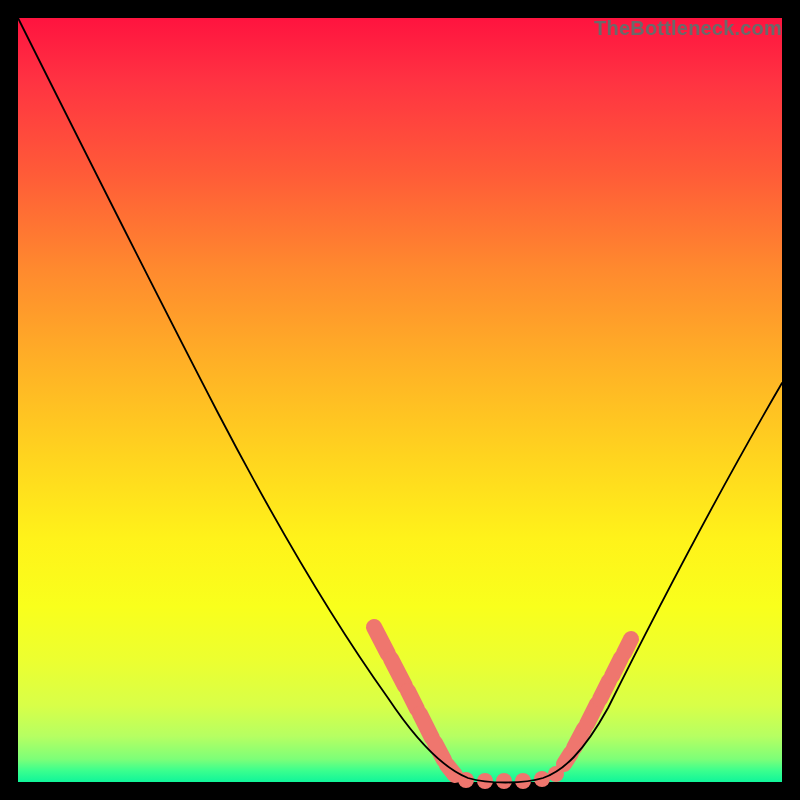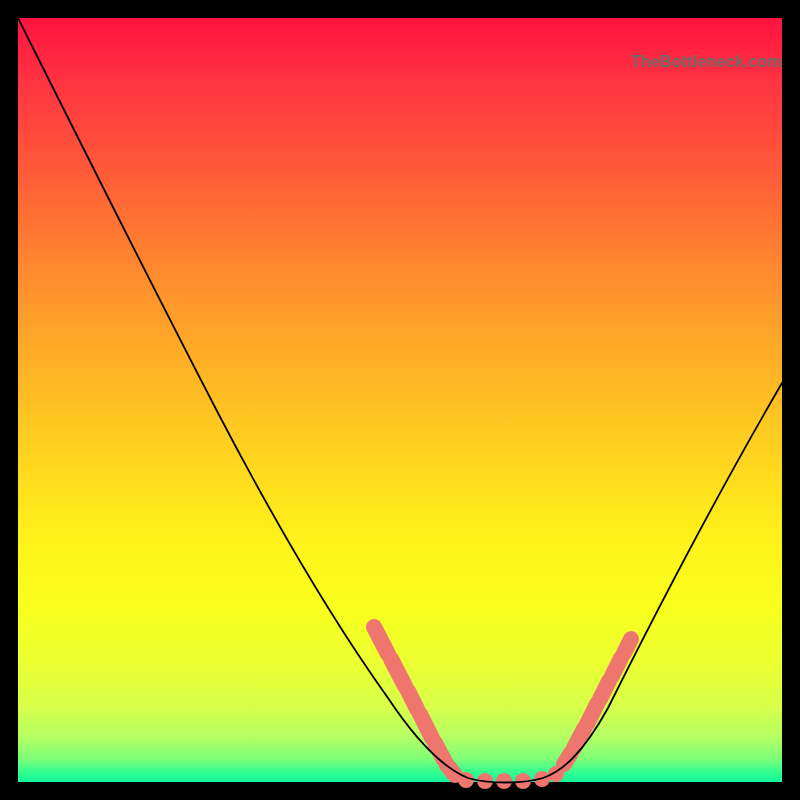--- a/index.html
+++ b/index.html
@@ -41,25 +41,24 @@
       #b6ff62 94%,
       #7dff78 97%,
       #3bff8e 98.5%,
       #10f59a 100%
     );
   }
   .watermark {
     position: absolute;
     top: -1px;
     right: 0;
-    font-size: 16px;
+    font-size: 20px;
     font-weight: 600;
     color: #6a6a6a;
     letter-spacing: 0.2px;
-    margin-top: 36px;
   }
   svg.curve {
     position: absolute;
     left: 0;
     top: 0;
     width: 764px;
     height: 764px;
     overflow: visible;
   }
   .curve-path {

